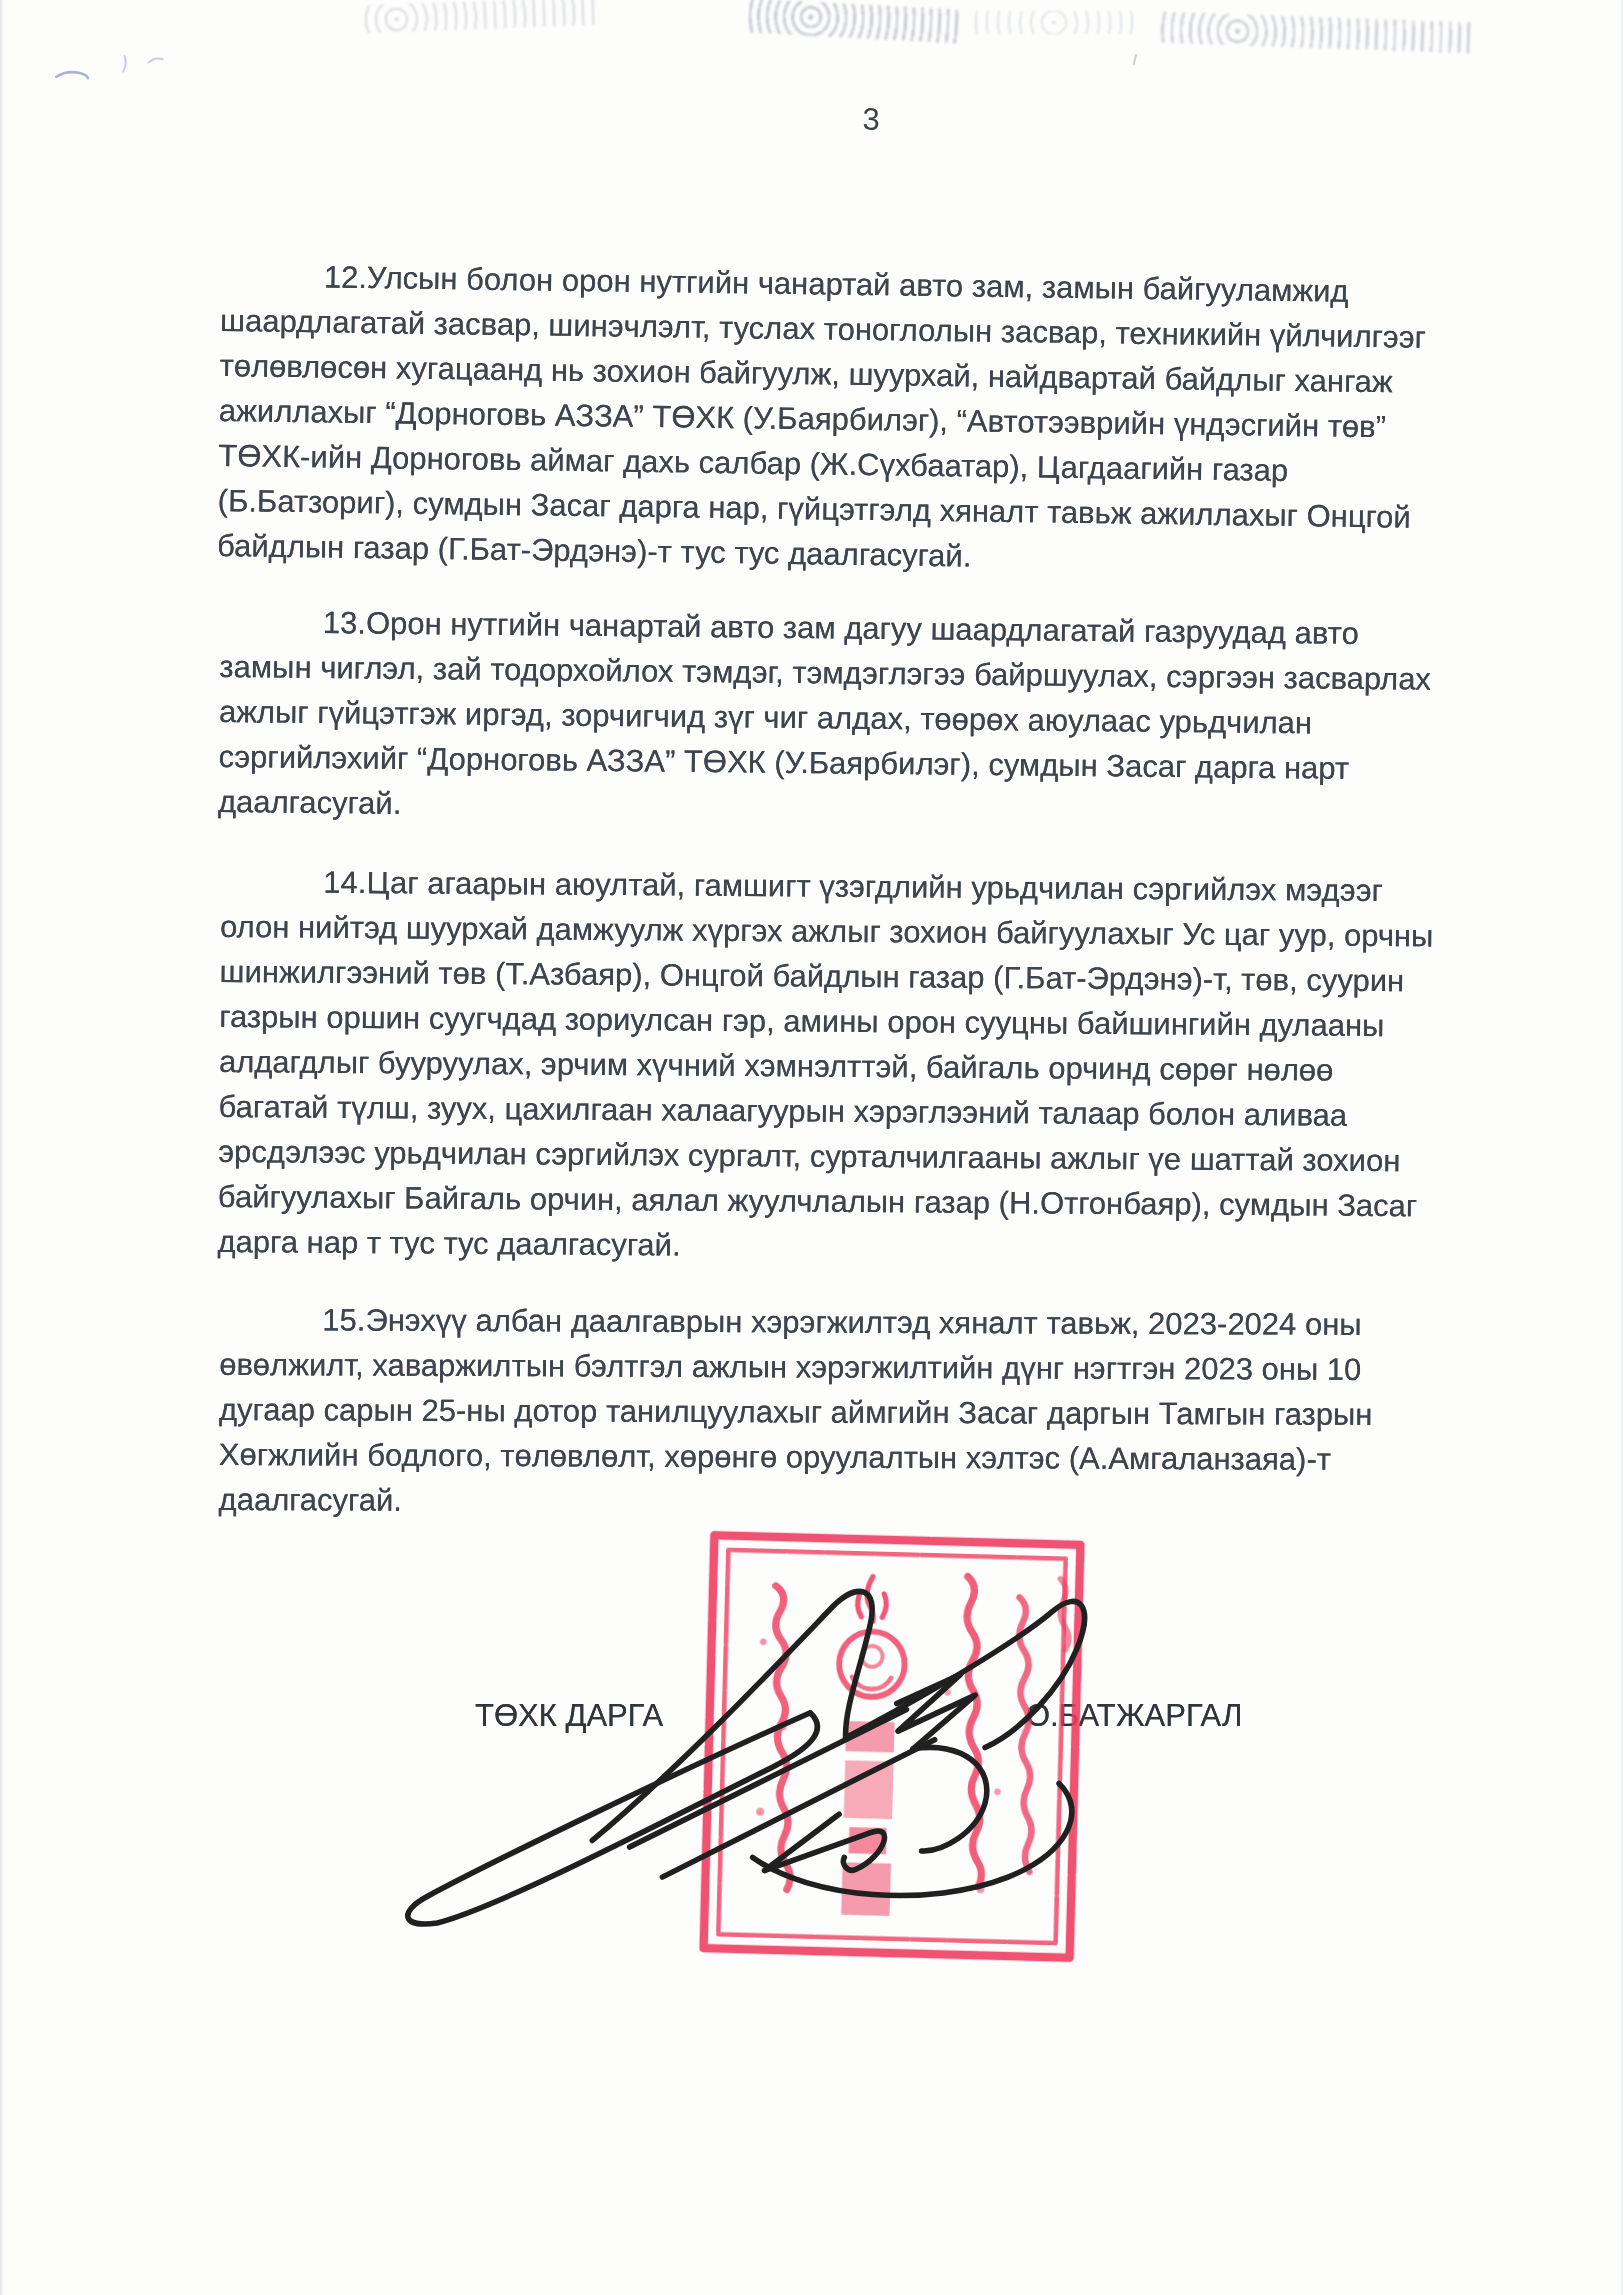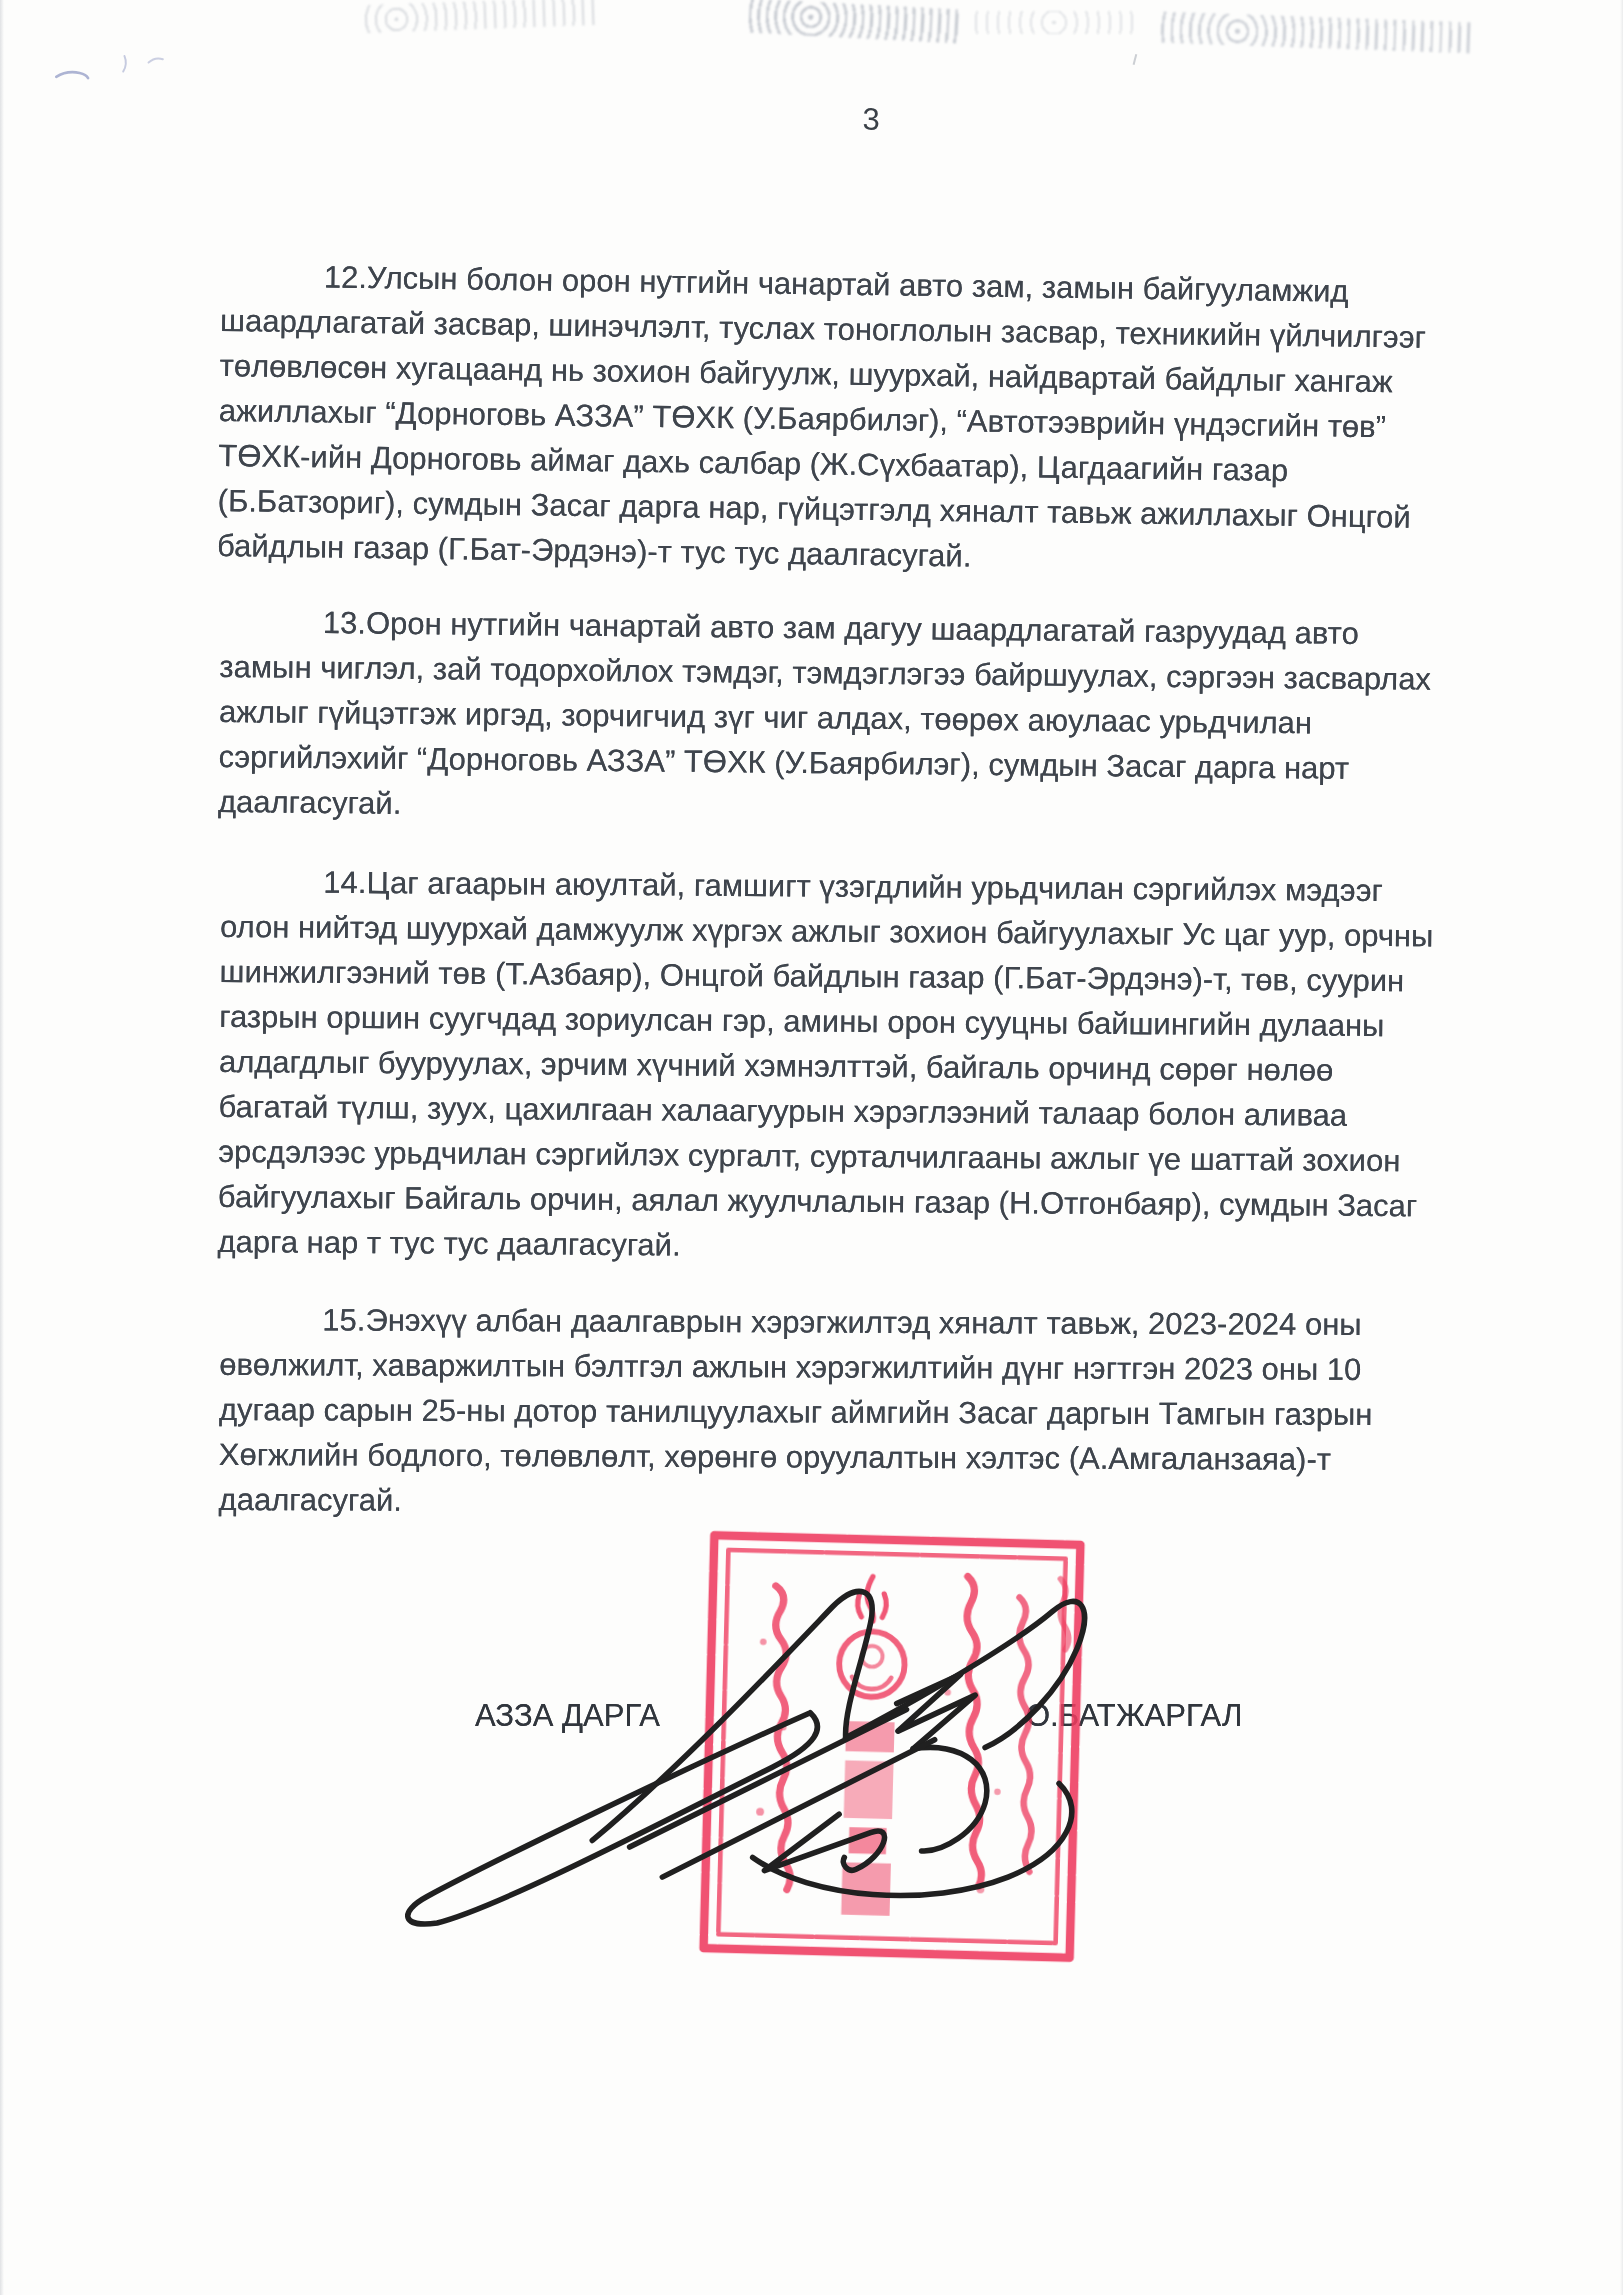--- a/index.html
+++ b/index.html
@@ -109,21 +109,21 @@
       </div>
       <div class="para">
         <div class="line first" style="word-spacing: 0px;">15.Энэхүү албан даалгаврын хэрэгжилтэд хяналт тавьж, 2023-2024 оны</div>
         <div class="line" style="word-spacing: 0px;">өвөлжилт, хаваржилтын бэлтгэл ажлын хэрэгжилтийн дүнг нэгтгэн 2023 оны 10</div>
         <div class="line" style="word-spacing: 0px;">дугаар сарын 25-ны дотор танилцуулахыг аймгийн Засаг даргын Тамгын газрын</div>
         <div class="line" style="word-spacing: 0px;">Хөгжлийн бодлого, төлөвлөлт, хөрөнгө оруулалтын хэлтэс (А.Амгаланзаяа)-т</div>
         <div class="line last">даалгасугай.</div>
       </div>
     </div>
 
-  <div class="sig-title">АЗЗА ДАРГА</div>
+  <div class="sig-title">ТӨХК ДАРГА</div>
   <div class="sig-name">О.БАТЖАРГАЛ</div>
 
   <svg class="stamp" width="378" height="425" viewBox="0 0 578 650">
     <g stroke="#ee3a5e" fill="none" stroke-linecap="round" stroke-linejoin="round">
       <rect x="9" y="9" width="560" height="632" stroke-width="13" opacity="0.88" stroke-dasharray="64 4 38 3 92 4 51 3 70 4"></rect>
       <rect x="31" y="31" width="516" height="588" stroke-width="7" opacity="0.78" stroke-dasharray="88 3 54 4 73 3 66 4"></rect>
 
       <path d="M105 84 q20 14 8 38 q-14 24 2 44 q16 20 2 42 q-14 22 0 44 q14 20 2 42 q-12 22 2 44 q14 20 3 42 q-11 22 2 44 q13 20 2 42 q-11 22 4 44 q12 18 2 38" stroke-width="11" opacity="0.8"></path>
       <circle cx="88" cy="170" r="5" fill="#ee3a5e" stroke="none" opacity="0.55"></circle>
       <circle cx="122" cy="300" r="5" fill="#ee3a5e" stroke="none" opacity="0.5"></circle>

